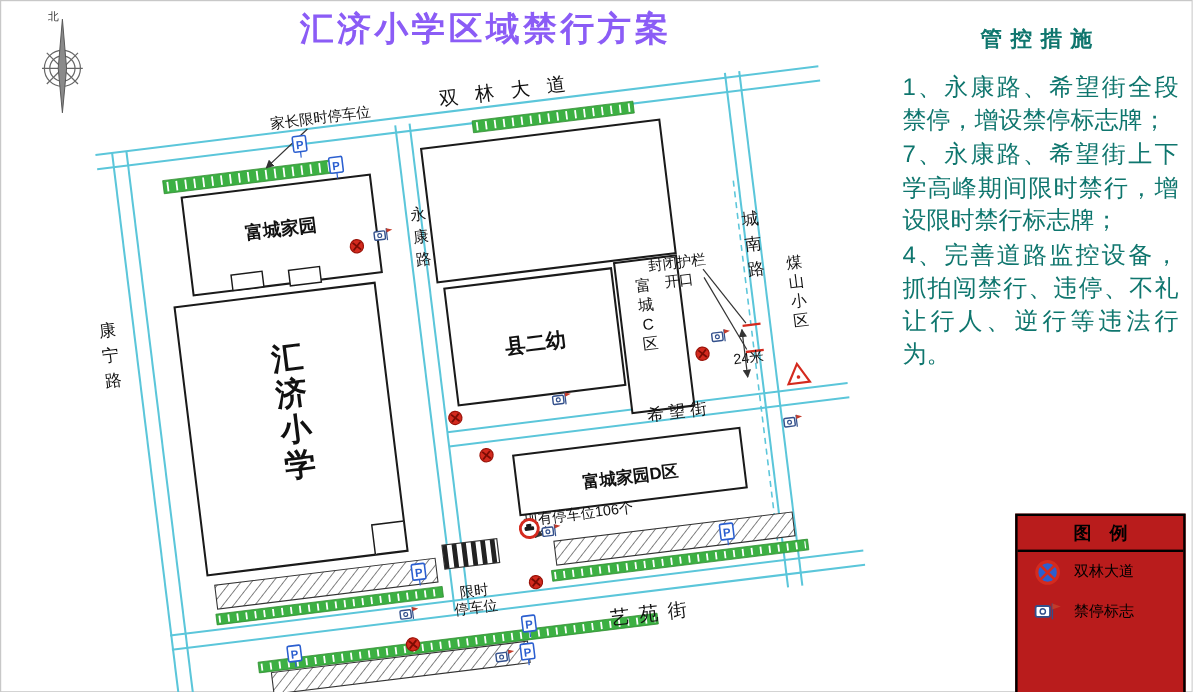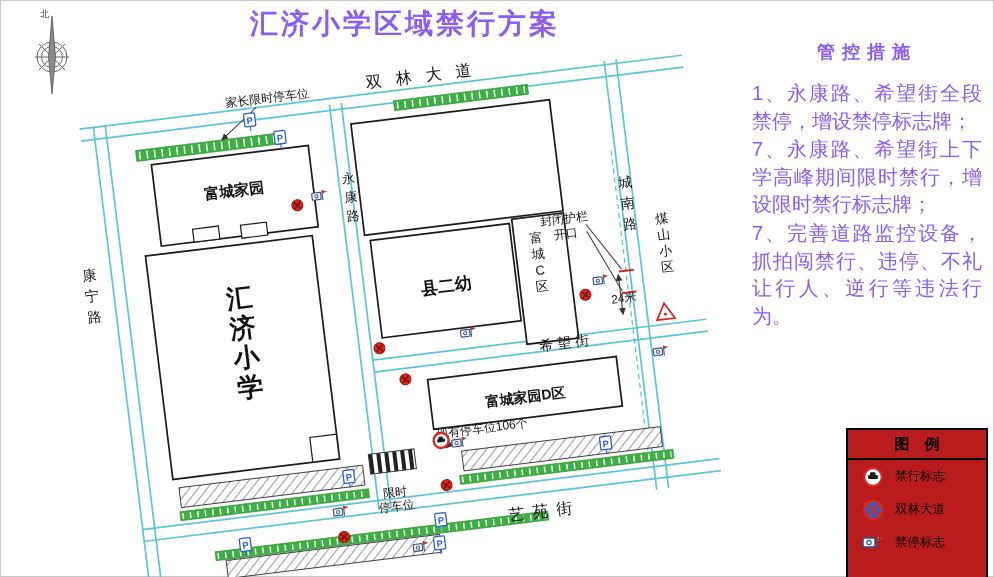--- a/index.html
+++ b/index.html
@@ -19,21 +19,21 @@
   .strip { fill:#3cb043; stroke:#2d8a2d; stroke-width:0.6; }
   .tick  { stroke:#ffffff; stroke-dasharray:1.5 6; }
   .lot   { fill:url(#hatch); stroke:#333; stroke-width:0.9; }
   .lbl   { fill:#111; }
   .ann   { fill:#111; font-size:12px; }
   .leader{ stroke:#333; stroke-width:1; fill:none; }
   .dim   { stroke:#333; stroke-width:1; fill:none; }
   .opening { stroke:#d42a1e; stroke-width:2; }
   .cmp   { fill:none; stroke:#666; stroke-width:1; }
 
-  .measures { position:absolute; left:752px; top:40px; width:230px; color:#8b5cf6; }
+  .measures { position:absolute; left:752px; top:20px; width:230px; color:#0f766e; }
   .measures h2 { font-size:18px; font-weight:bold; text-align:center; letter-spacing:7px; margin-bottom:16px; }
   .measures p { font-size:20px; line-height:1.38; text-align:justify; margin-bottom:1px; }
 
   .legend { position:absolute; left:846px; top:428px; width:142px; height:186px;
     border:2px solid #000; background:#b91c1c; }
   .legend .lg-title { text-align:center; font-size:15px; font-weight:bold; padding:5px 0 4px; border-bottom:2px solid #000; }
   .lg-row { display:flex; align-items:center; height:33px; padding-left:13px; }
   .lg-row span { font-size:12.5px; margin-left:10px; color:#000; }
 </style>
 </head>
@@ -217,34 +217,26 @@
     <use href="#signP" x="416" y="526"></use>
     <use href="#signP" x="219" y="527"></use>
     <use href="#signP" x="412" y="549"></use>
   </g>
 </svg>
 
 <div class="measures">
   <h2>管控措施</h2>
   <p>1、永康路、希望街全段禁停，增设禁停标志牌；</p>
   <p>7、永康路、希望街上下学高峰期间限时禁行，增设限时禁行标志牌；</p>
-  <p>7、完善道路监控设备，抓拍闯禁行、违停、不礼让行人、逆行等违法行为。</p>
+  <p>4、完善道路监控设备，抓拍闯禁行、违停、不礼让行人、逆行等违法行为。</p>
 </div>
 
 <div class="legend">
   <div class="lg-title">图　例</div>
 
-  <div class="lg-row">
-    <svg width="24" height="24" viewBox="-12 -12 24 24">
-      <circle r="9" fill="#fff" stroke="#d42a1e" stroke-width="2.6"></circle>
-      <rect x="-5" y="-2" width="10" height="4" rx="1.2" fill="#1a1a1a"></rect>
-      <rect x="-3" y="-4.8" width="5.5" height="3.2" rx="1" fill="#1a1a1a"></rect>
-    </svg>
-    <span>禁行标志</span>
-  </div>
 
   <div class="lg-row">
     <svg width="24" height="24" viewBox="-12 -12 24 24">
       <circle r="9" fill="#2b5fd0" stroke="#d42a1e" stroke-width="2.6"></circle>
       <line x1="-6" y1="-6" x2="6" y2="6" stroke="#d42a1e" stroke-width="2.2"></line>
       <line x1="6" y1="-6" x2="-6" y2="6" stroke="#d42a1e" stroke-width="2.2"></line>
     </svg>
     <span>双林大道</span>
   </div>
 

